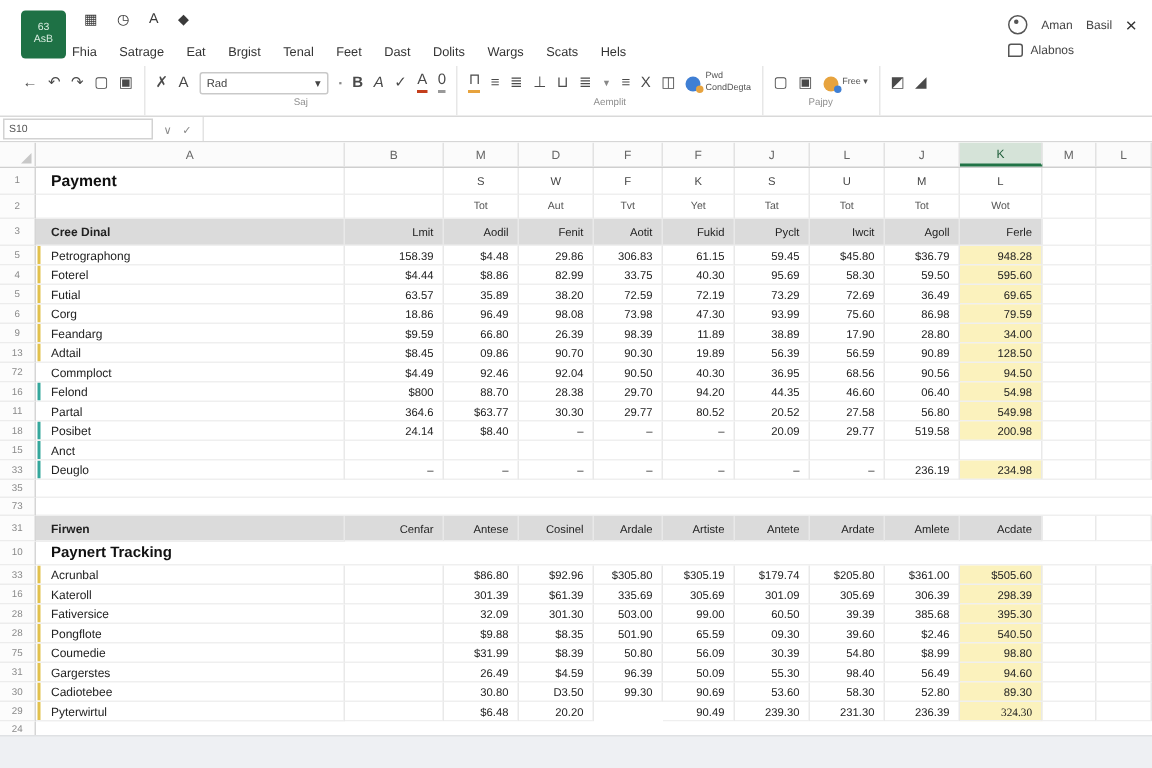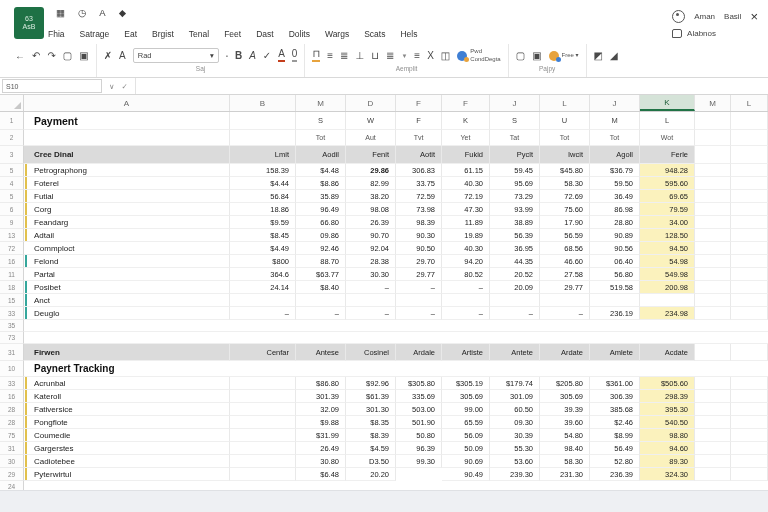--- a/index.html
+++ b/index.html
@@ -256,21 +256,21 @@
           <div class="c hd num" style="width: 50px;">Agoll</div>
           <div class="c hd num" style="width: 55px;">Ferle</div>
           <div class="c" style="width: 36px;"></div>
           <div class="c" style="width: 37px;"></div>
         </div>
         <div class="r" style="height: 13px;">
           <div class="rn">5</div>
           <div class="c a" style="width: 206px;"><span class="accent" style="background: rgb(226, 193, 77);"></span>Petrographong</div>
           <div class="c num" style="width: 66px;">158.39</div>
           <div class="c num" style="width: 50px;">$4.48</div>
-          <div class="c num" style="width: 50px; font-weight: bold;">29.86</div>
+          <div class="c num" style="width: 50px;">29.86</div>
           <div class="c num" style="width: 46px;">306.83</div>
           <div class="c num" style="width: 48px;">61.15</div>
           <div class="c num" style="width: 50px;">59.45</div>
           <div class="c num" style="width: 50px;">$45.80</div>
           <div class="c num" style="width: 50px;">$36.79</div>
           <div class="c num yl" style="width: 55px;">948.28</div>
           <div class="c num" style="width: 36px;"></div>
           <div class="c num" style="width: 37px;"></div>
         </div>
         <div class="r" style="height: 13px;">
@@ -284,21 +284,21 @@
           <div class="c num" style="width: 50px;">95.69</div>
           <div class="c num" style="width: 50px;">58.30</div>
           <div class="c num" style="width: 50px;">59.50</div>
           <div class="c num yl" style="width: 55px;">595.60</div>
           <div class="c num" style="width: 36px;"></div>
           <div class="c num" style="width: 37px;"></div>
         </div>
         <div class="r" style="height: 13px;">
           <div class="rn">5</div>
           <div class="c a" style="width: 206px;"><span class="accent" style="background: rgb(226, 193, 77);"></span>Futial</div>
-          <div class="c num" style="width: 66px;">56.84</div>
+          <div class="c num" style="width: 66px;">63.57</div>
           <div class="c num" style="width: 50px;">35.89</div>
           <div class="c num" style="width: 50px;">38.20</div>
           <div class="c num" style="width: 46px;">72.59</div>
           <div class="c num" style="width: 48px;">72.19</div>
           <div class="c num" style="width: 50px;">73.29</div>
           <div class="c num" style="width: 50px;">72.69</div>
           <div class="c num" style="width: 50px;">36.49</div>
           <div class="c num yl" style="width: 55px;">69.65</div>
           <div class="c num" style="width: 36px;"></div>
           <div class="c num" style="width: 37px;"></div>
@@ -574,21 +574,21 @@
           <div class="rn">29</div>
           <div class="c a" style="width: 206px;"><span class="accent" style="background: rgb(226, 193, 77);"></span>Pyterwirtul</div>
           <div class="c num" style="width: 66px;"></div>
           <div class="c num" style="width: 50px;">$6.48</div>
           <div class="c num" style="width: 50px;">20.20</div>
           <div class="c num" style="width: 46px; margin-top: 32px;">258.39</div>
           <div class="c num" style="width: 48px;">90.49</div>
           <div class="c num" style="width: 50px;">239.30</div>
           <div class="c num" style="width: 50px;">231.30</div>
           <div class="c num" style="width: 50px;">236.39</div>
-          <div class="c num yl" style="width: 55px;">324.30</div>
+          <div class="c num yl" style="width: 55px; font-family: Liberation Serif, serif;">324.30</div>
           <div class="c num" style="width: 36px;"></div>
           <div class="c num" style="width: 37px;"></div>
         </div>
         <div class="r" style="height: 12px;">
           <div class="rn">24</div>
           <div class="c blank" style="width: 744px; padding-left: 10px;"></div>
         </div>
       </div>
   </div>
 

